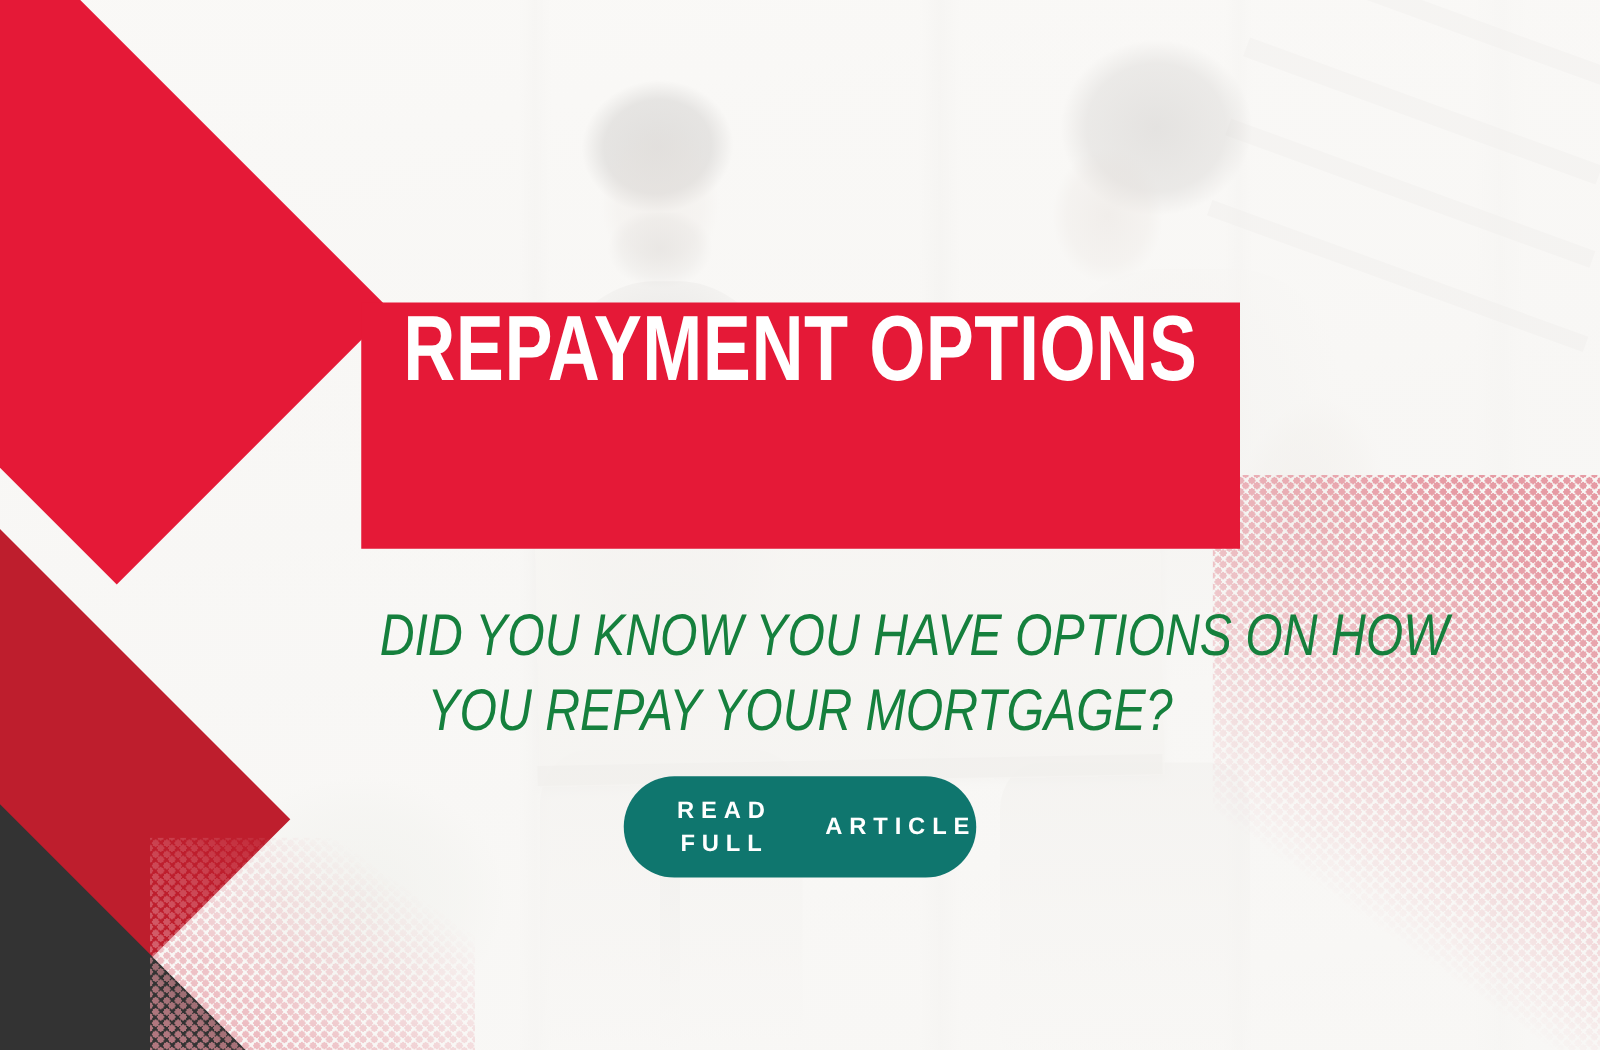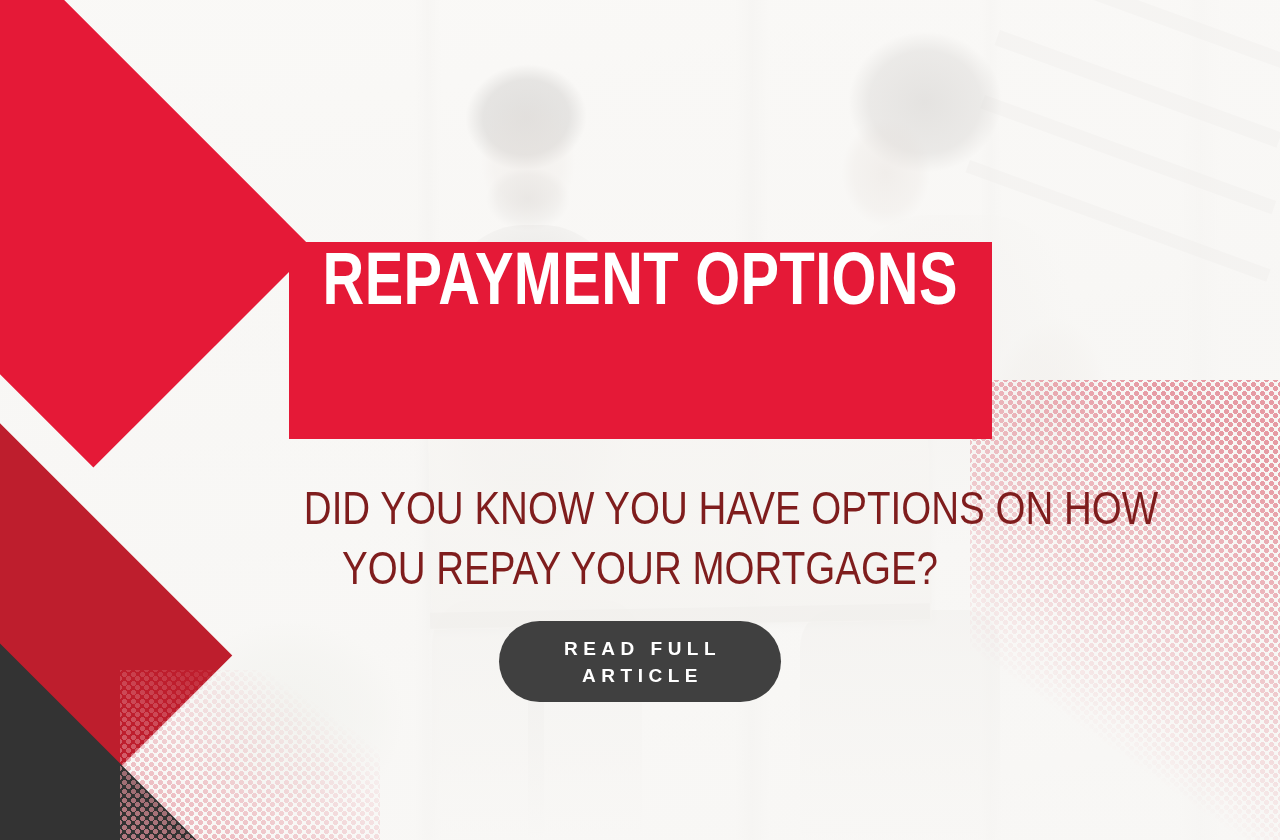--- a/index.html
+++ b/index.html
@@ -226,56 +226,57 @@
     white-space: nowrap;
   }
 
   .subtitle {
     position: absolute;
     left: 230px;
     top: 478px;
     width: 820px;
     margin: 0;
     text-align: center;
-    color: #7f1d1d;
+    color: #15803d;
     font-family: "Liberation Sans Narrow", "Liberation Sans", sans-serif;
     font-weight: 400;
     font-size: 47px;
     line-height: 60px;
     letter-spacing: 0px;
     text-transform: uppercase;
+    font-style: italic;
   }
   .subtitle .line {
     display: block;
     transform: scaleX(.82);
     transform-origin: center center;
     white-space: nowrap;
   }
 
   .cta {
     position: absolute;
     left: 499px;
     top: 621px;
     width: 282px;
     height: 81px;
     border: none;
     border-radius: 41px;
-    background: #404040;
+    background: #0f766e;
     color: #ffffff;
     font-family: "Liberation Sans", sans-serif;
     font-weight: 700;
     font-size: 19px;
     line-height: 27px;
     letter-spacing: 5.5px;
     text-align: center;
     text-transform: uppercase;
     cursor: pointer;
     padding: 0;
     display: flex;
-    flex-direction: column;
+    flex-direction: row;
     align-items: center;
     justify-content: center;
   }
   .cta .cta-line { display: block; padding-left: 5px; }
 </style>
 </head>
 <body>
 
 <div id="banner">
 

